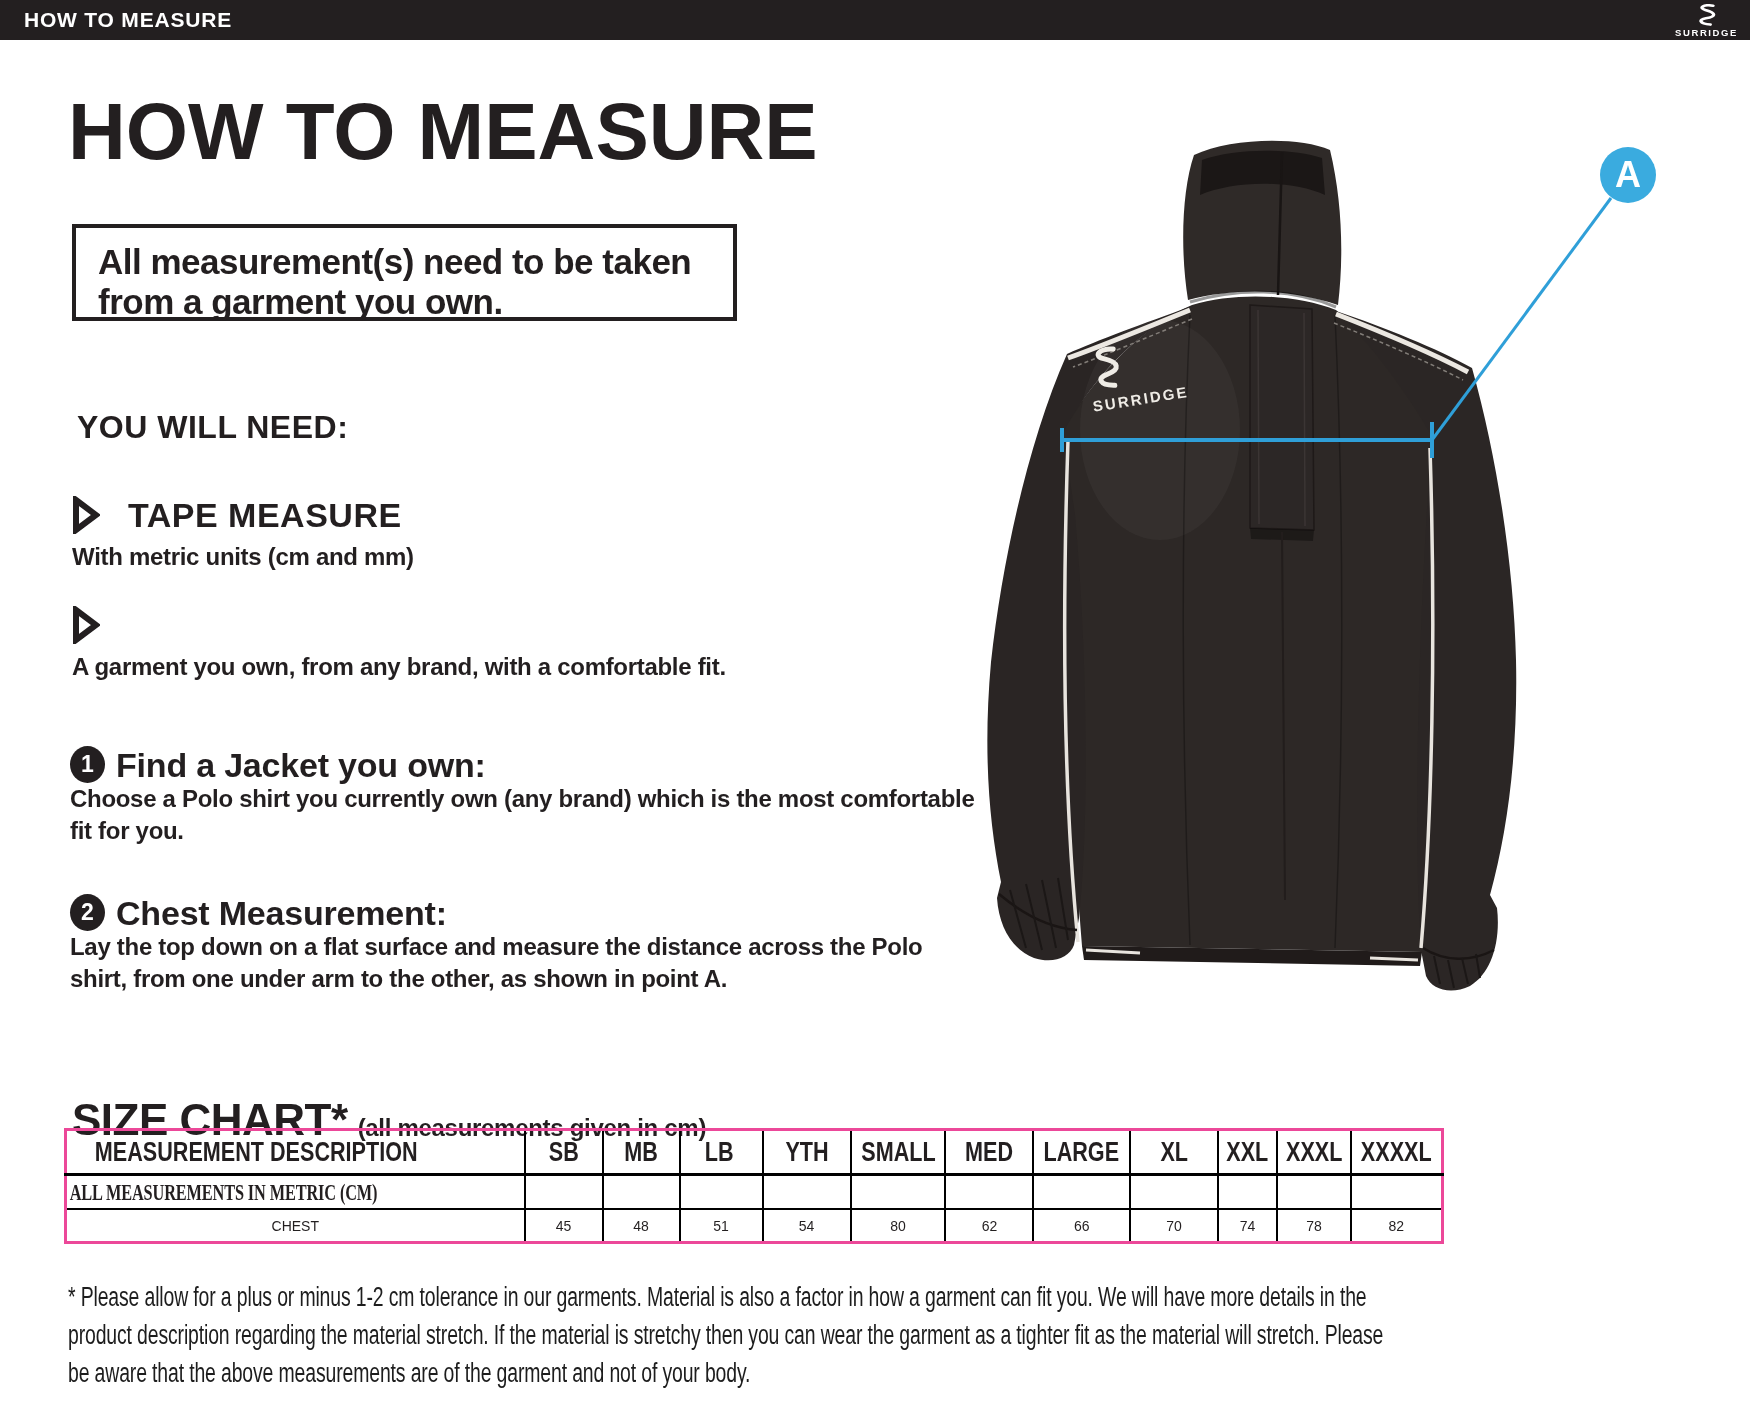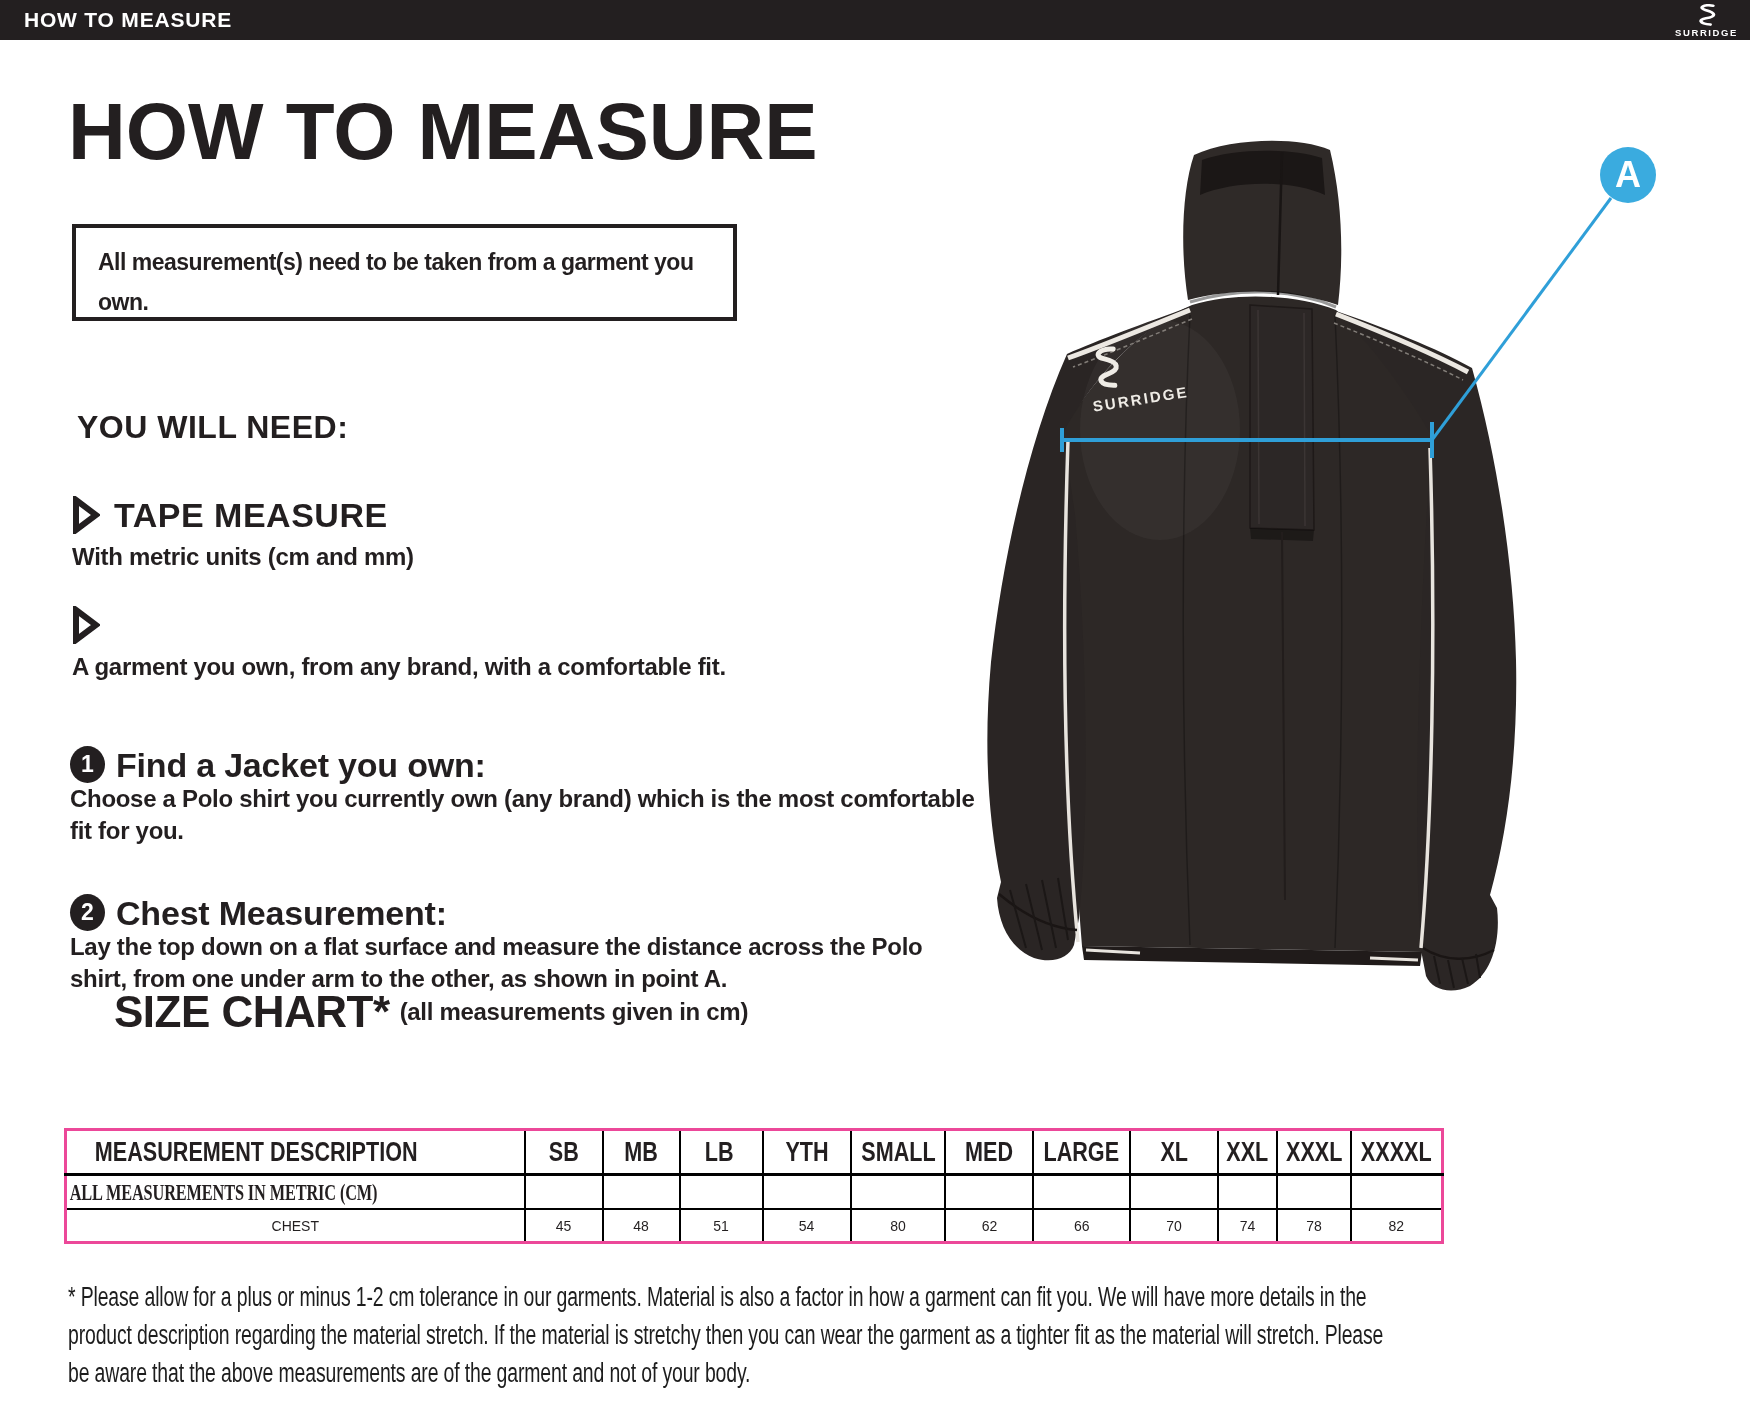--- a/index.html
+++ b/index.html
@@ -18,47 +18,47 @@
   .brand{display:flex;flex-direction:column;align-items:center;margin-top:1px;}
   .brand-name{color:#fff;font-size:9.5px;font-weight:bold;letter-spacing:1.6px;margin-top:1px;}
   
   .h1{
     position:absolute;left:68px;top:92px;margin:0;
     font-size:80px;font-weight:bold;letter-spacing:0;line-height:1;color:#231f20;
   }
   .notice{
     position:absolute;left:72px;top:224px;width:665px;height:97px;box-sizing:border-box;
     border:4px solid #231f20;padding:14px 22px 0 22px;
-    font-size:23px;font-weight:bold;letter-spacing:-.5px;line-height:40px;
+    font-size:35px;font-weight:bold;letter-spacing:-.5px;line-height:40px;
   }
   .ywn{
     position:absolute;left:68px;top:402px;margin:9px;
     font-size:32px;font-weight:bold;letter-spacing:.5px;line-height:1;
   }
   .need{position:absolute;left:72px;}
   .need1{top:496px;}
   .need2{top:606px;}
-  .need-row{display:flex;align-items:center;gap:14px;}
+  .need-row{display:flex;align-items:center;gap:28px;}
   .need-label{font-size:34px;font-weight:bold;letter-spacing:.5px;line-height:1;}
   .need-desc{font-size:24px;font-weight:bold;letter-spacing:-.3px;margin-top:9px;}
   .step{position:absolute;left:70px;}
   .step1{top:746px;}
   .step2{top:894px;}
   .step-row{display:flex;align-items:center;gap:11px;}
   .step-num{
     width:35px;height:37px;border-radius:50%;background:#231f20;color:#fff;
     display:flex;align-items:center;justify-content:center;
     font-size:23px;font-weight:bold;flex:0 0 auto;
   }
   .step-heading{font-size:34px;font-weight:bold;letter-spacing:-.2px;line-height:1;}
   .step-desc{
     font-size:24px;font-weight:bold;letter-spacing:-.3px;line-height:32px;
     width:910px;
   }
-  .sc-head{position:absolute;left:72px;top:990px;display:flex;align-items:center;margin-left:42px;}
+  .sc-head{position:absolute;left:72px;top:1098px;display:flex;align-items:flex-end;}
   .sc-title{font-size:44px;font-weight:bold;letter-spacing:-.5px;line-height:1;}
   .sc-sub{font-size:24px;font-weight:bold;letter-spacing:-.3px;margin-left:10px;}
   
   table.sizes{
     position:absolute;left:64px;top:1128px;border-collapse:collapse;
     border:3px solid #ec4899;table-layout:fixed;
   }
   table.sizes th,table.sizes td{
     border:2px solid #000;padding:0;margin:0;white-space:nowrap;overflow:hidden;
     text-align:center;vertical-align:middle;

